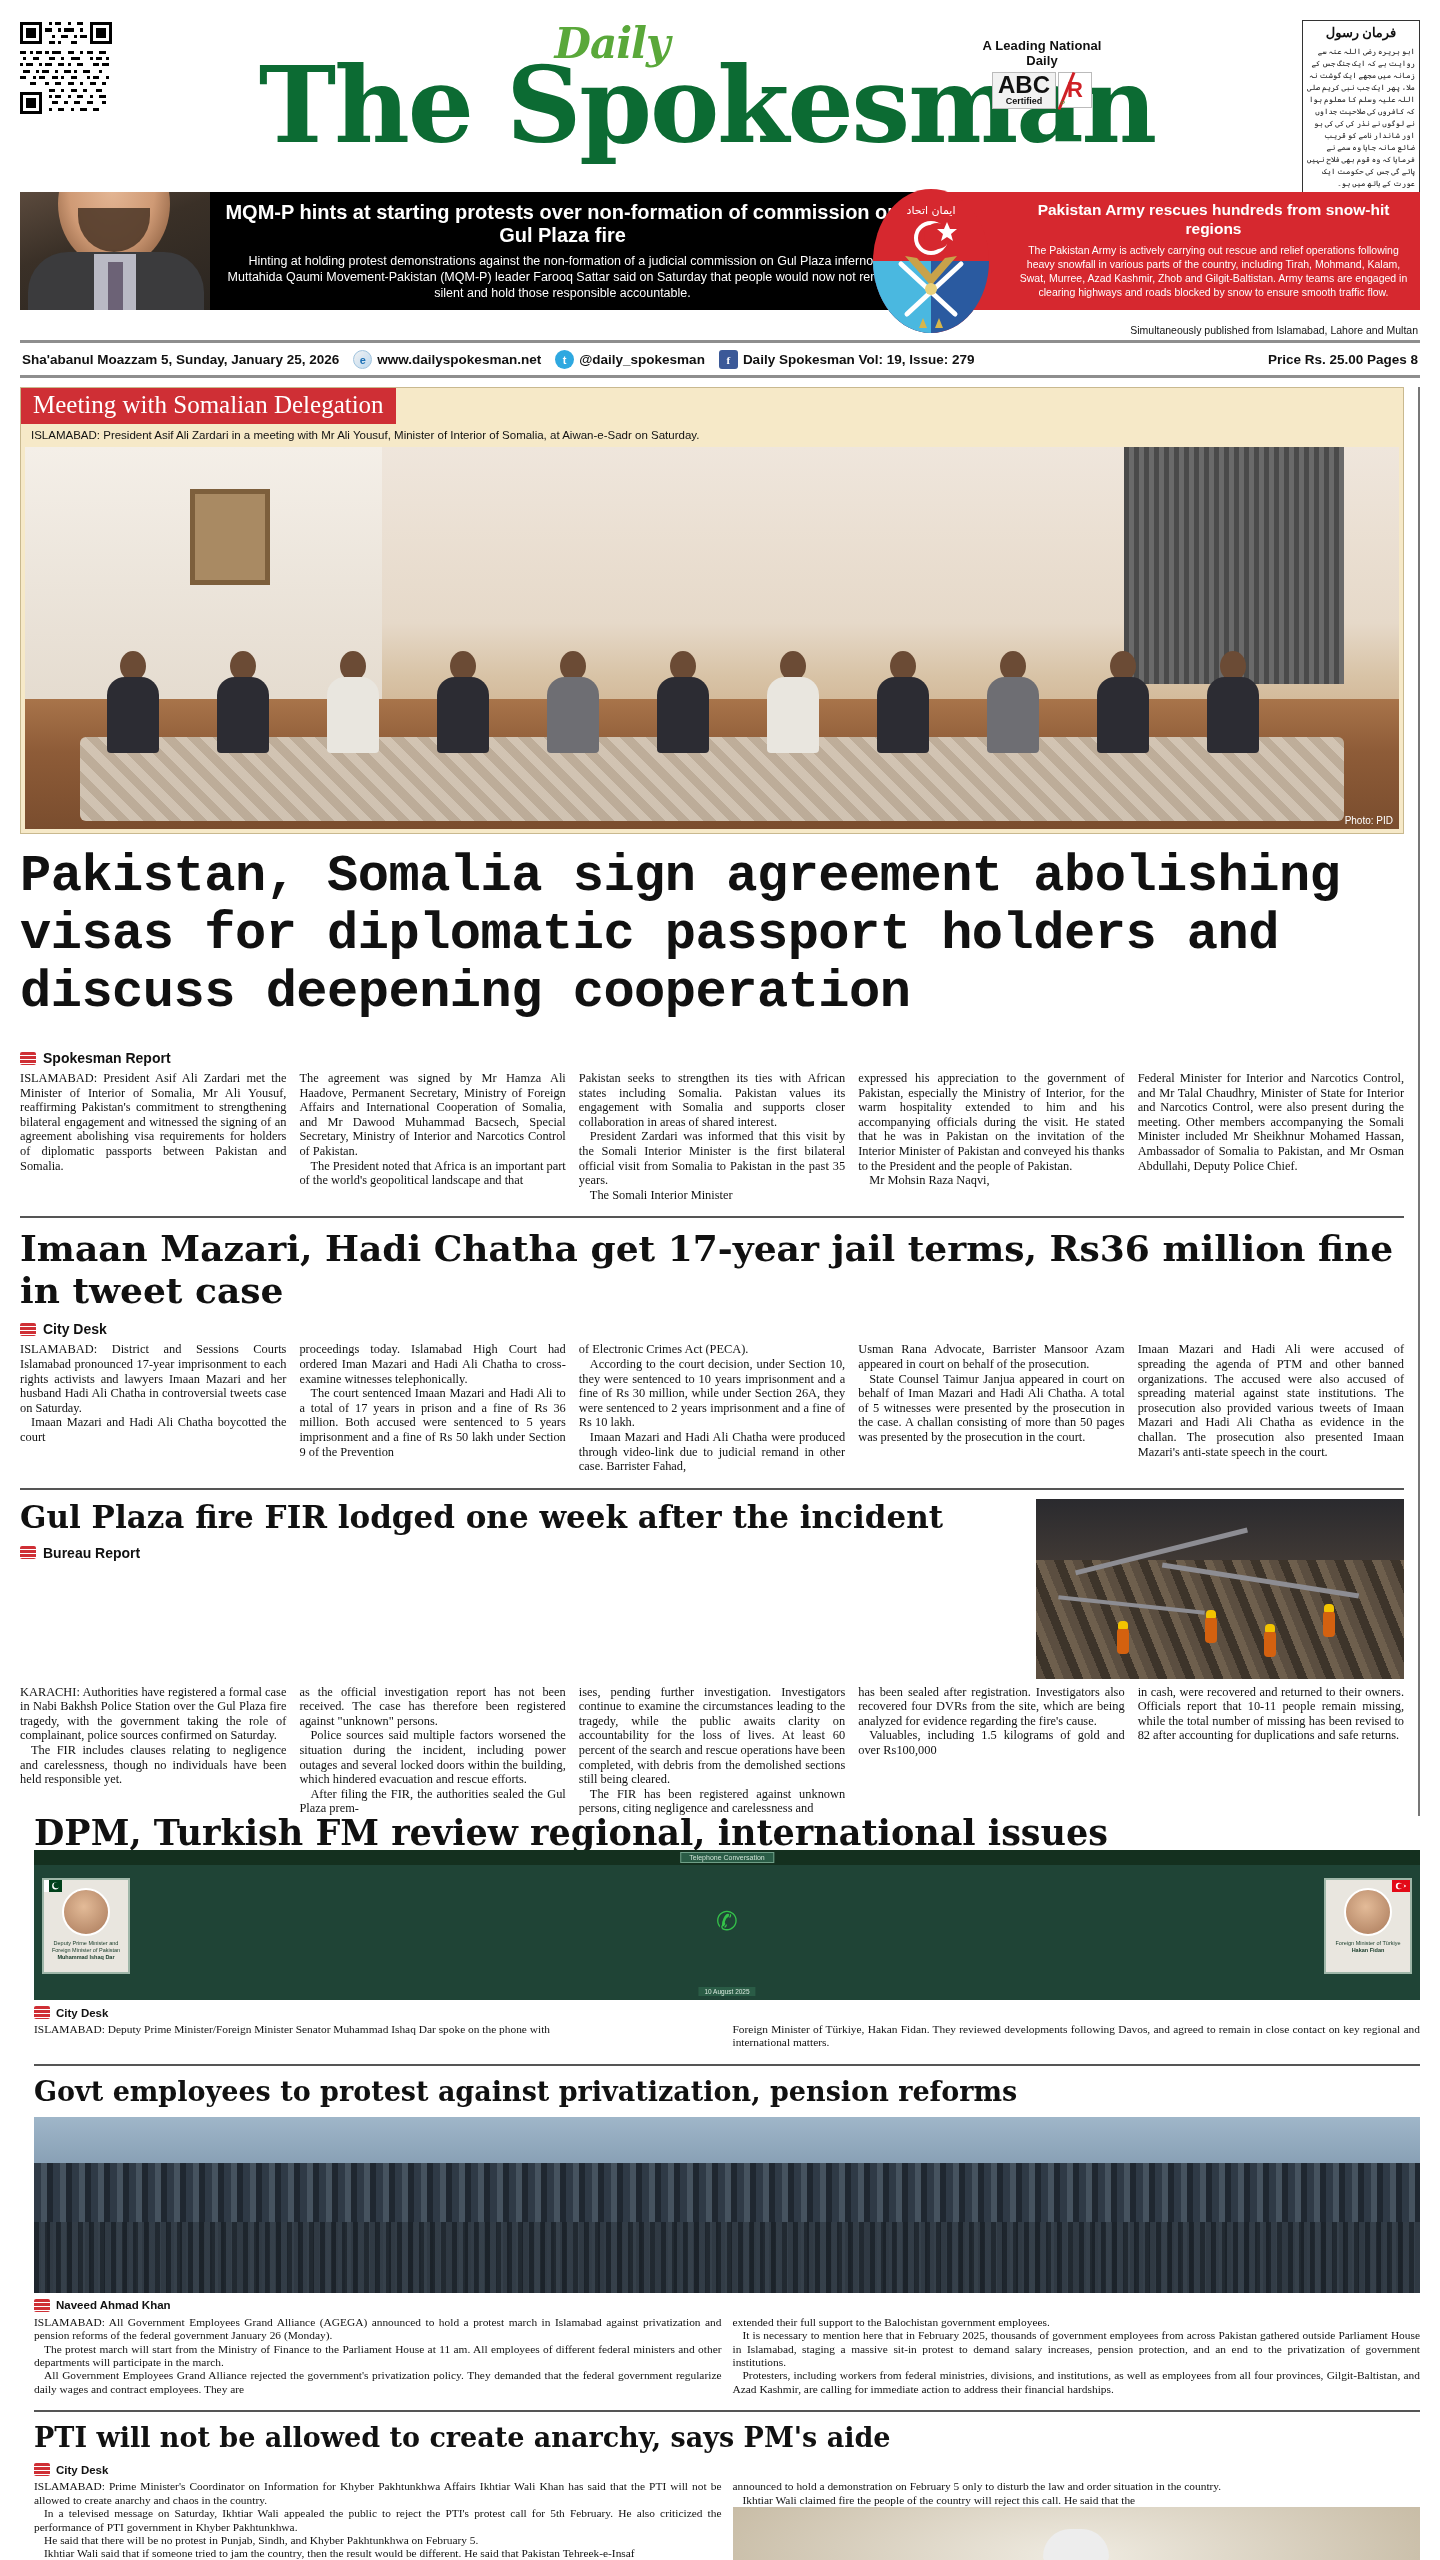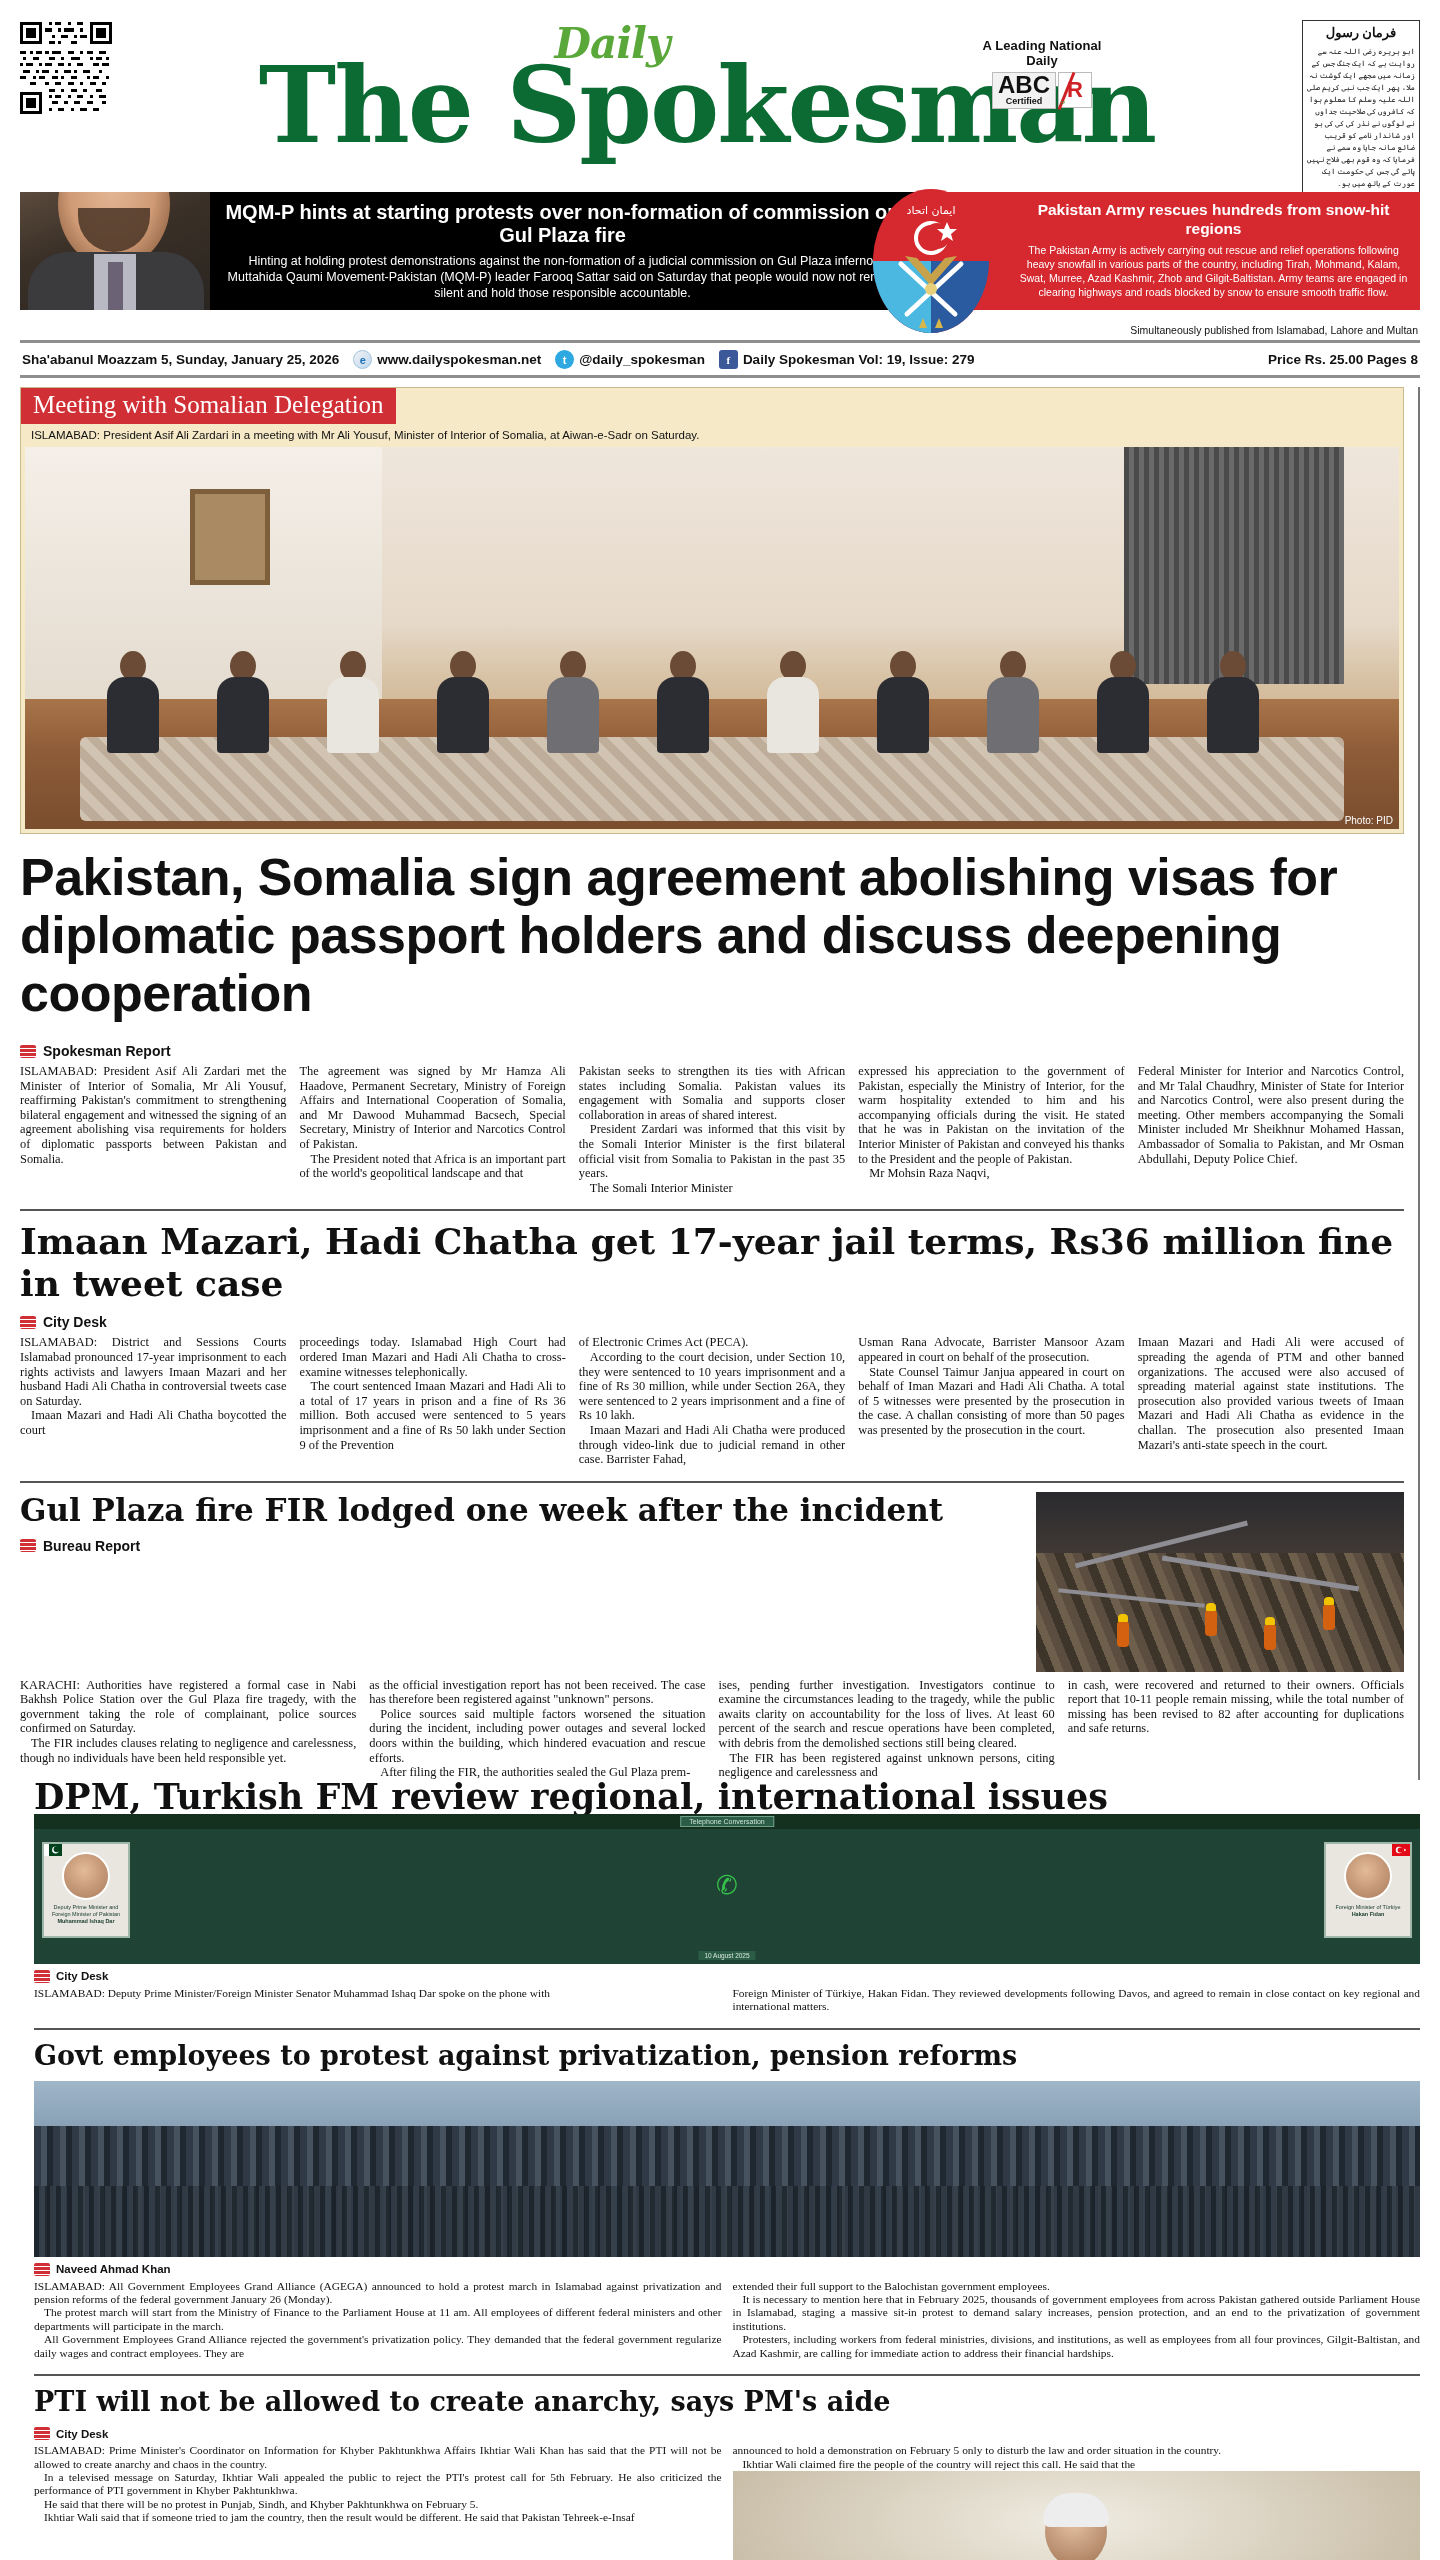--- a/index.html
+++ b/index.html
@@ -100,22 +100,22 @@
   .pi-rug{ position:absolute; left:4%; right:4%; bottom:2%; height:22%; border-radius:6px;
            background:repeating-linear-gradient(45deg,#d9cfc0 0 9px,#c3b6a4 9px 18px); opacity:.9;}
   .pi-person{ position:absolute; bottom:20%; width:52px; }
   .pi-person .h{ width:26px; height:30px; border-radius:50%; background:#6b4b35; margin:0 auto; }
   .pi-person .b{ width:52px; height:76px; border-radius:18px 18px 4px 4px; background:#2c2c33; margin-top:-4px; }
   .pi-person.w .b{ background:#e9e6df; }
   .pi-person.g .b{ background:#6e6e73; }
   .pi-credit{ position:absolute; right:6px; bottom:3px; color:#fff; font-family:"Liberation Sans", sans-serif; font-size:10px; }
 
   
-  .hl-main{ font-family:Liberation Sans, sans-serif; font-weight:700; font-size:52px; line-height:58px;
-            letter-spacing:-.5px; margin:14px 0 21px; }
+  .hl-main{ font-family:Liberation Mono, monospace; font-weight:700; font-size:52px; line-height:58px;
+            letter-spacing:-.5px; margin:14px 0 28px; }
   .byline{ display:flex; align-items:center; gap:7px; font-family:"Liberation Sans", sans-serif;
            font-weight:700; font-size:14px; margin-bottom:5px; }
   .byglyph{ width:16px; height:13px; background:
       repeating-linear-gradient(180deg,#cf2f35 0 3px, #fff 3px 4px); border-radius:2px; flex:0 0 16px;}
   .cols4{ display:flex; gap:13px; }
   .cols4 > div{ flex:1; }
   p.b{ font-family:"Liberation Serif", serif; font-size:12.4px; line-height:14.6px; text-align:justify; }
   p.b + p.b{ text-indent:11px; }
 
   .sec-rule{ height:2px; background:#555; margin:14px 0 9px; }
@@ -514,20 +514,24 @@
         <div>
           <p class="b">as the official investigation report has not been received. The case has therefore been registered against "unknown" persons.</p>
           <p class="b">Police sources said multiple factors worsened the situation during the incident, including power outages and several locked doors within the building, which hindered evacuation and rescue efforts.</p>
           <p class="b">After filing the FIR, the authorities sealed the Gul Plaza prem-</p>
         </div>
         <div>
           <p class="b">ises, pending further investigation. Investigators continue to examine the circumstances leading to the tragedy, while the public awaits clarity on accountability for the loss of lives. At least 60 percent of the search and rescue operations have been completed, with debris from the demolished sections still being cleared.</p>
           <p class="b">The FIR has been registered against unknown persons, citing negligence and carelessness and</p>
         </div>
         <div>
+          <p class="b">has been sealed after registration. Investigators also recovered four DVRs from the site, which are being analyzed for evidence regarding the fire's cause.</p>
+          <p class="b">Valuables, including 1.5 kilograms of gold and over Rs100,000</p>
+        </div>
+        <div>
           <p class="b">in cash, were recovered and returned to their owners. Officials report that 10-11 people remain missing, while the total number of missing has been revised to 82 after accounting for duplications and safe returns.</p>
         </div>
       </div>
     </div>
 
     <div class="col-right">
 
       <h2 class="hl-r">DPM, Turkish FM review regional, international issues</h2>
 
       <div class="r-photo">

